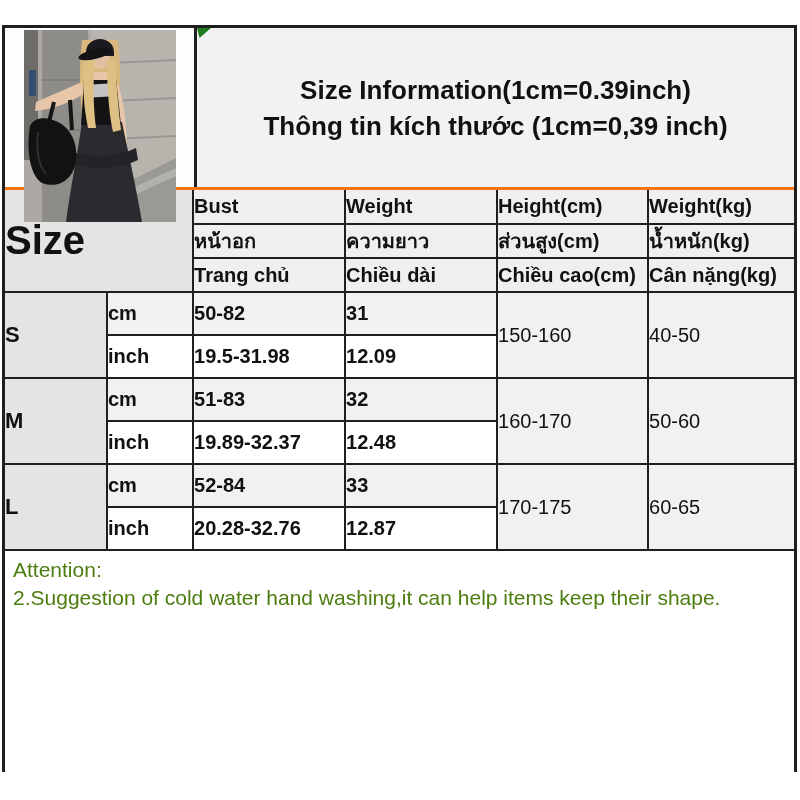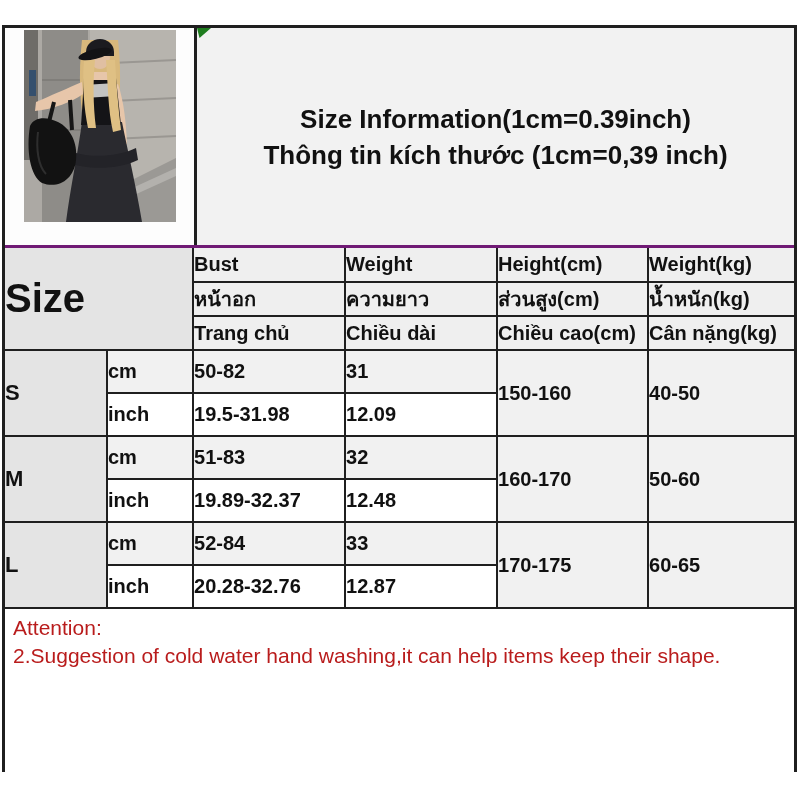--- a/index.html
+++ b/index.html
@@ -8,22 +8,22 @@
     font-family:"Liberation Sans","DejaVu Sans",sans-serif;
     color:#111;position:relative;overflow:hidden;
   }
   .sheet{
     position:absolute;left:2px;top:25px;
     width:789px;height:741px;
     border:3px solid #1f1f1f;background:#fff;
   }
   
   .top-section{
-    display:flex;height:220px;box-sizing:border-box;
-    border-bottom:3px solid #701a75;
+    display:flex;height:162px;box-sizing:border-box;
+    border-bottom:3px solid #f97316;
   }
   .photo-cell{
     width:192px;box-sizing:border-box;border-right:3px solid #1f1f1f;
     background:#fdfdfd;display:flex;align-items:flex-start;justify-content:center;
   }
   .photo-cell svg{margin-top:2px;display:block;}
   .title-cell{
     flex:1;background:#f2f2f2;position:relative;
     display:flex;flex-direction:column;align-items:center;justify-content:center;
     text-align:center;
@@ -49,25 +49,25 @@
   .size-table tr:first-child td{border-top:none;}
   .size-table td:first-child{border-left:none;margin-left:41px;}
   .size-table td:last-child{border-right:none;}
   td.size-merged{background:#e4e4e4;font-size:40px;font-weight:bold;}
   td.hdr{background:#efefef;font-size:20px;font-weight:bold;}
   td.size-letter{background:#e4e4e4;font-size:22px;font-weight:bold;}
   td.unit{font-size:20px;font-weight:bold;}
   td.shaded{background:#f1f1f1;}
   td.white{background:#ffffff;}
   td.val{font-size:20px;font-weight:600;margin-left:41px;}
-  td.range{background:#f1f1f1;font-size:20px;font-weight:700;}
+  td.range{background:#f1f1f1;font-size:20px;font-weight:400;}
   
   .attention{
     box-sizing:border-box;height:222px;padding:5px 8px 0 8px;
-    font-size:21px;line-height:28px;background:#fff;color:#b91c1c;
+    font-size:21px;line-height:28px;background:#fff;color:#4d7c0f;
   }
   .attention p{margin:0;}
 </style>
 </head>
 <body>
 
 <div class="sheet">
 
   <div class="top-section">
     <div class="photo-cell">

